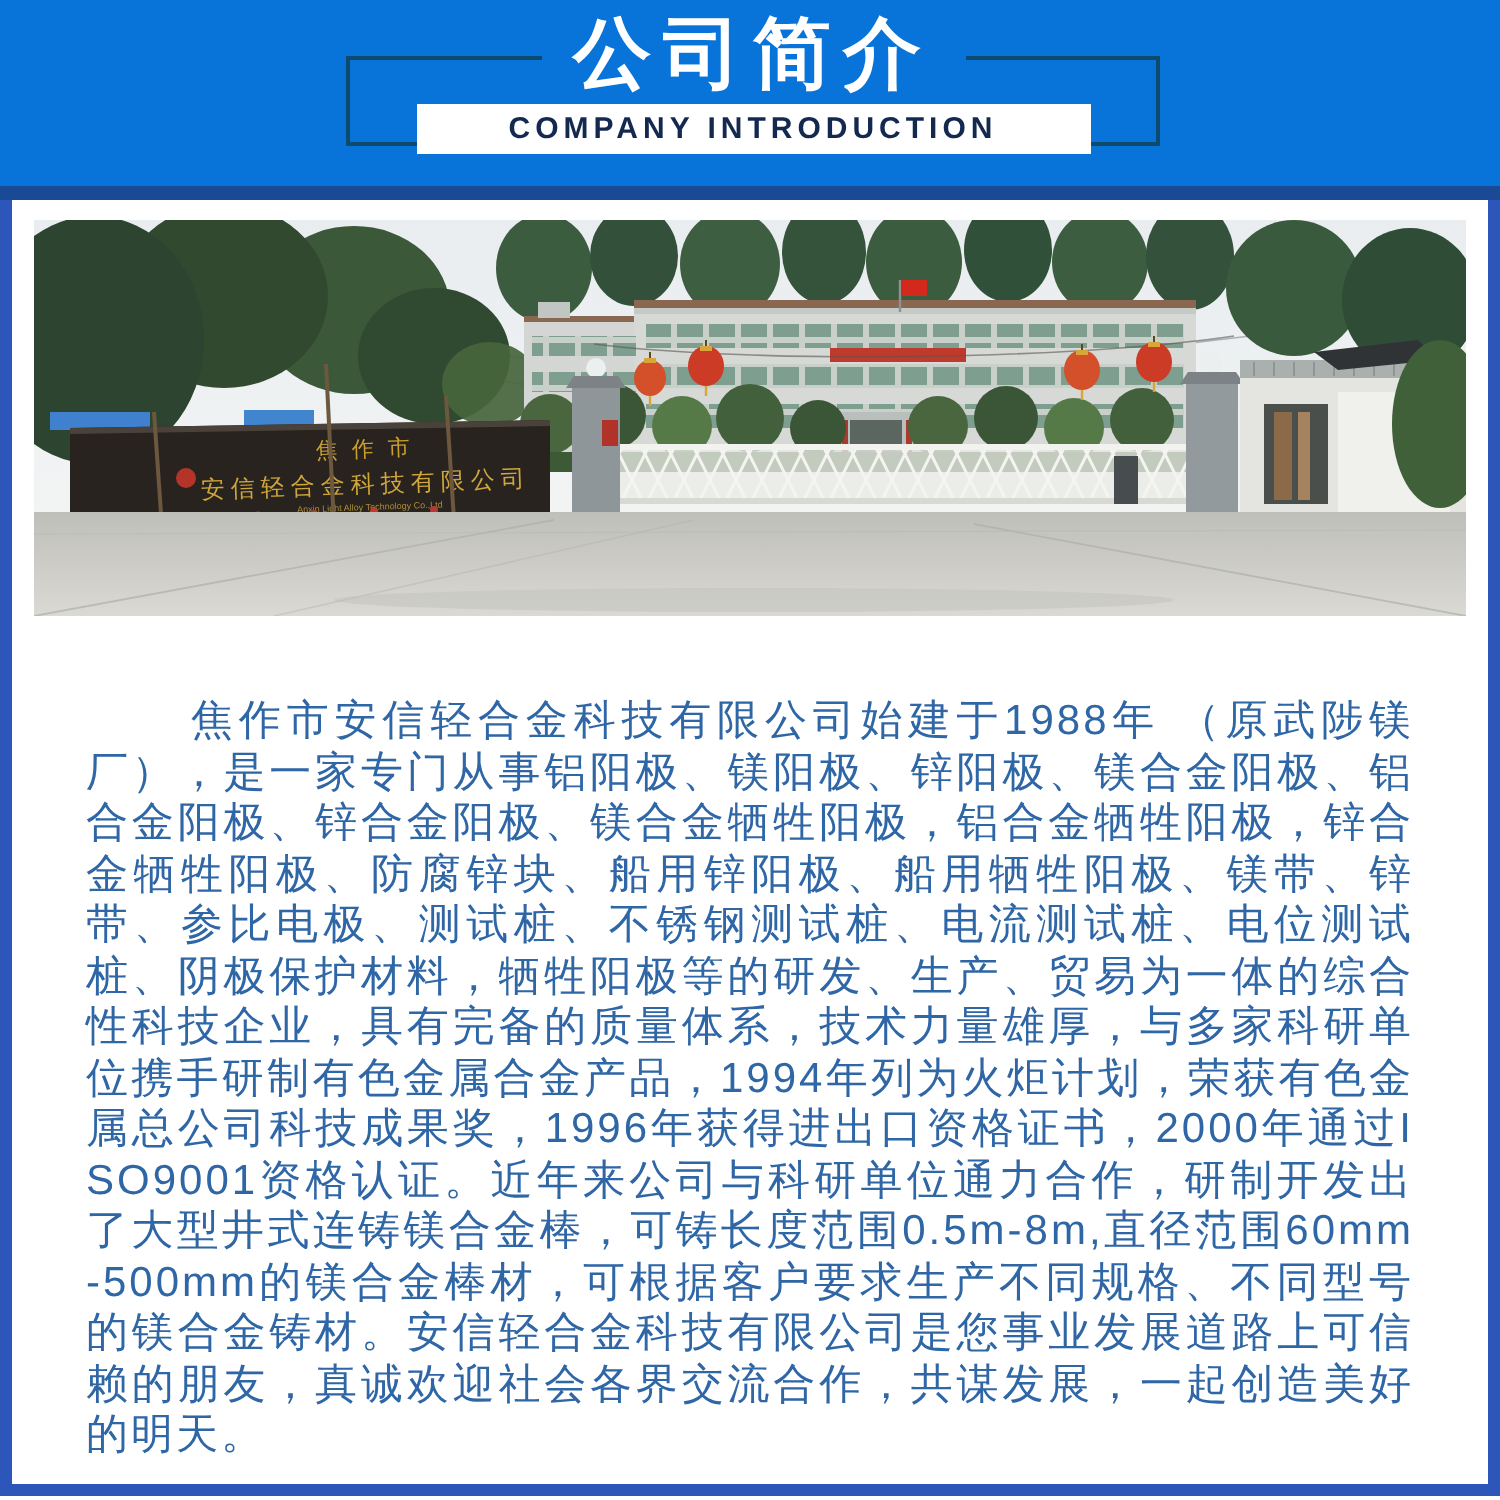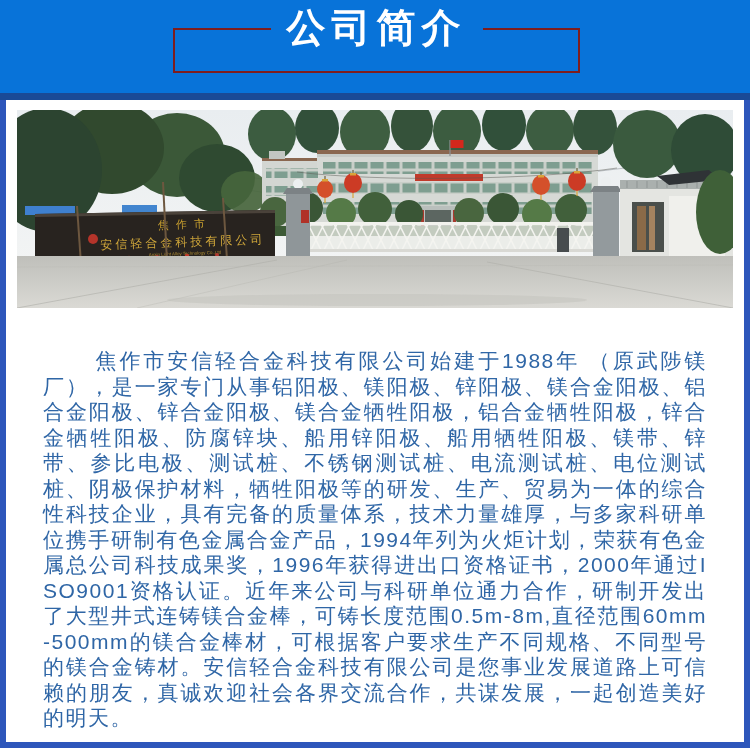--- a/index.html
+++ b/index.html
@@ -1,21 +1,21 @@
 <!DOCTYPE html>
 <html><head>
 <meta charset="utf-8">
 <style>
   html,body{margin:0;padding:0;background:#ffffff;}
   .page{position:relative;width:750px;height:750px;overflow:hidden;background:#fff;
         font-family:"Liberation Sans","DejaVu Sans",sans-serif;}
 
   
   .hero{position:absolute;top:0;left:0;width:100%;height:93px;background:#0873d9;}
-  .title-frame{position:absolute;left:173px;top:28px;width:403px;height:41px;border:2px solid #7f1d1d;}
+  .title-frame{position:absolute;left:173px;top:28px;width:403px;height:41px;border:2px solid #0c4a6e;}
   .main-title{position:absolute;left:50%;top:-23px;transform:translateX(-50%);
               margin:0;padding:0 16px;background:#0873d9;color:#ffffff;
               font-size:39px;line-height:42px;font-weight:bold;letter-spacing:6px;white-space:nowrap;}
   .sub-box{position:absolute;left:50%;top:22px;transform:translateX(-50%);
            width:337px;height:25px;background:#ffffff;display:flex;align-items:center;justify-content:center;
            color:#13294f;font-size:15px;font-weight:600;letter-spacing:2.5px;white-space:nowrap;}
   .divider{position:absolute;top:93px;left:0;width:100%;height:7px;background:#1a4a96;}
 
   
   .frame{position:absolute;top:100px;left:0;right:0;bottom:2px;background:#ffffff;
@@ -29,20 +29,21 @@
          text-align:justify;text-indent:2.5em;word-break:break-all;overflow-wrap:anywhere;}
 </style>
 </head>
 <body>
 
 <div class="page">
 
   <header class="hero">
     <div class="title-frame">
       <h1 class="main-title">公司简介</h1>
+      <div class="sub-box">COMPANY INTRODUCTION</div>
     </div>
   </header>
   <div class="divider"></div>
 
   <main class="frame">
 
     <figure class="photo">
       <svg viewBox="0 0 716 198" xmlns="http://www.w3.org/2000/svg">
         <defs>
           <linearGradient id="sky" x1="0" y1="0" x2="0" y2="1">

